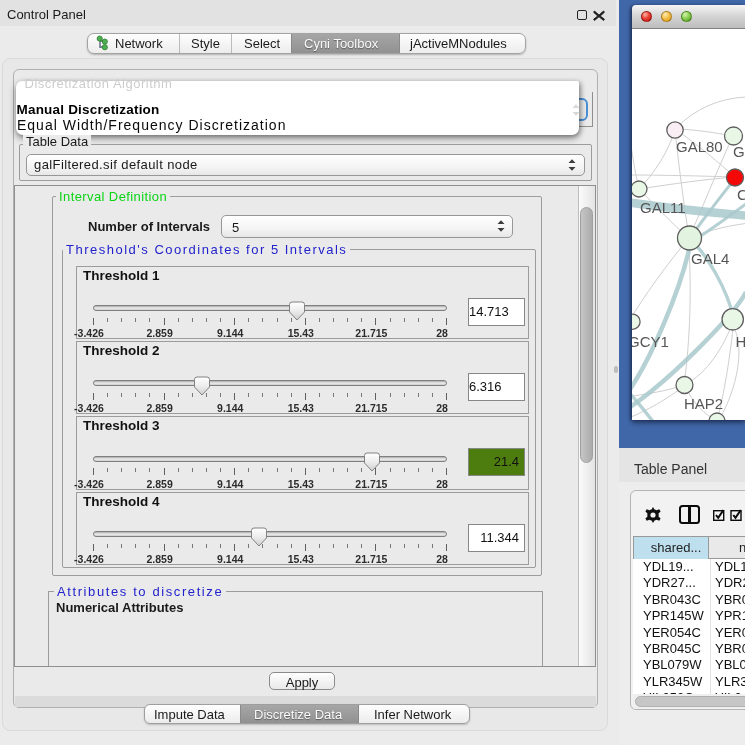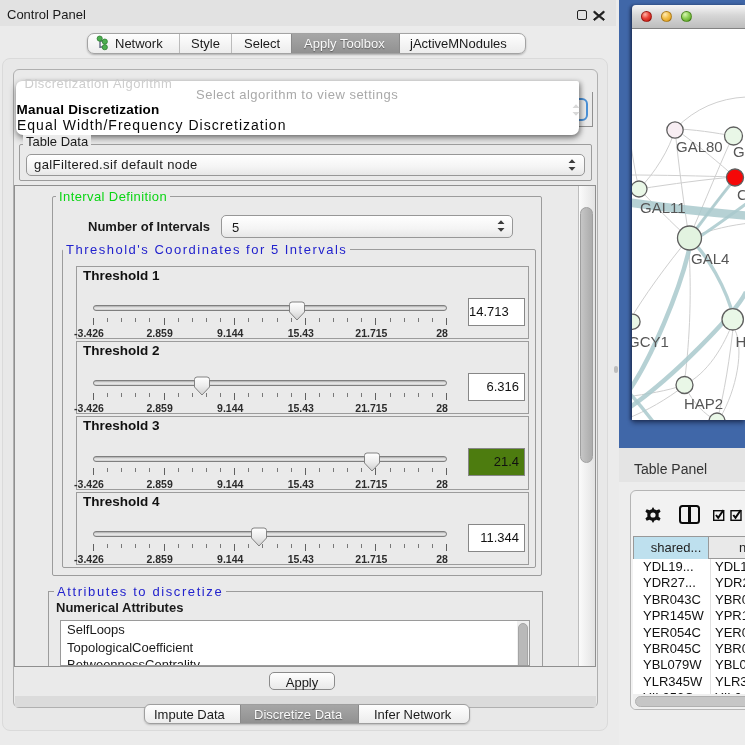--- a/index.html
+++ b/index.html
@@ -33,30 +33,29 @@
 </div>
 <svg class="abs" style="left:95px;top:34px;" width="14" height="18" viewBox="0 0 14 18">
  <path d="M5 5 L5 14 M5 7 L9 7 M5 13 L9 13" stroke="#5f6a80" stroke-width="1.4" fill="none"></path>
  <circle cx="4.7" cy="4.6" r="2.6" fill="#4caf50" stroke="#2e7d32" stroke-width="0.8"></circle>
  <circle cx="9.8" cy="7.6" r="2.6" fill="#4caf50" stroke="#2e7d32" stroke-width="0.8"></circle>
  <circle cx="9.8" cy="13.2" r="2.6" fill="#4caf50" stroke="#2e7d32" stroke-width="0.8"></circle>
 </svg>
 <div class="abs t13" style="left:115px;top:36px;">Network</div>
 <div class="abs t13" style="left:191px;top:36px;">Style</div>
 <div class="abs t13" style="left:244px;top:36px;">Select</div>
-<div class="abs t13" style="left:304px;top:36px;color:#fafafa;text-shadow:0 1px 1px rgba(0,0,0,0.4);">Apply Toolbox</div>
+<div class="abs t13" style="left:304px;top:36px;color:#fafafa;text-shadow:0 1px 1px rgba(0,0,0,0.4);">Cyni Toolbox</div>
 <div class="abs t13" style="left:410px;top:36px;">jActiveMNodules</div>
 
 <div class="abs" style="left:566px;top:97.5px;width:21.5px;height:23.5px;border:2.5px solid #4a8fd4;border-radius:6px;background:#e9e9e9;box-sizing:border-box;"></div>
 <div class="abs" style="left:592px;top:92px;width:1px;height:35px;background:#909090;"></div>
 <div class="abs" style="left:578px;top:126px;width:15px;height:1px;background:#909090;"></div>
 
 <div class="abs" style="left:15.5px;top:81px;width:563px;height:54px;background:#ffffff;border-radius:6px 2px 7px 7px;box-shadow:0 3px 7px rgba(0,0,0,0.45),2px 1px 4px rgba(0,0,0,0.2);"></div>
 <div class="abs t13" style="left:24.5px;top:76px;color:#cdcdcd;letter-spacing:0.5px;">Discretization Algorithm</div>
-<div class="abs t13" style="left:196px;top:87px;color:#a9a9a9;letter-spacing:0.5px;">Select algorithm to view settings</div>
 <div class="abs" style="left:16.5px;top:102px;font-size:13.5px;font-weight:bold;color:#000;letter-spacing:0.2px;white-space:nowrap;">Manual Discretization</div>
 <div class="abs" style="left:17px;top:116.5px;font-size:14px;color:#0a0a0a;letter-spacing:1.0px;white-space:nowrap;">Equal Width/Frequency Discretization</div>
 
 <svg class="abs" style="left:571px;top:103px;" width="10" height="14" viewBox="0 0 10 14">
       <path d="M1.5 5 L5 1.2 L8.5 5 Z M1.5 9 L5 12.8 L8.5 9 Z" fill="#d8d8d8"></path>
     </svg>
 
 <div class="abs grp" style="left:19px;top:144px;width:573px;height:37px;"></div>
 <div class="abs t13 gtitle" style="left:23px;top:135px;">Table Data</div>
 <div class="abs combo" style="left:26px;top:154px;width:559px;height:22px;"></div>
@@ -130,21 +129,21 @@
         <svg class="abs" style="left:117.4px;top:34.5px;" width="16" height="20" viewBox="0 0 16 20">
           <defs>
             <linearGradient id="tg1" x1="0" y1="0" x2="0" y2="1">
               <stop offset="0" stop-color="#ffffff"></stop>
               <stop offset="0.5" stop-color="#ececec"></stop>
               <stop offset="1" stop-color="#cfcfcf"></stop>
             </linearGradient>
           </defs>
           <path d="M3 1 L13 1 A2.5 2.5 0 0 1 15.5 3.5 L15.5 11 L8 19 L0.5 11 L0.5 3.5 A2.5 2.5 0 0 1 3 1 Z" fill="url(#tg1)" stroke="#828282"></path>
         </svg>
-        <div class="abs" style="left:391px;top:31px;width:57px;height:28px;border:1px solid #878787;background:#fff;box-sizing:border-box;font-size:13px;color:#111;text-align:right;line-height:26px;padding-right:5px;">6.316</div>
+        <div class="abs" style="left:391px;top:31px;width:57px;height:28px;border:1px solid #878787;background:#fff;box-sizing:border-box;font-size:13px;color:#111;line-height:26px;padding-right:5px;">6.316</div>
       </div>
       <div class="abs" style="left:76px;top:416.24px;width:453px;height:73.5px;border:1px solid #9c9c9c;box-sizing:border-box;">
         <div class="abs bold" style="left:6px;top:1px;font-size:13.5px;white-space:nowrap;color:#111;">Threshold 3</div>
         <div class="abs" style="left:16px;top:38.5px;width:354px;height:6px;border:1px solid #7f7f7f;border-radius:3px;background:linear-gradient(#a8a8a8,#ededed 50%,#cdcdcd);box-sizing:border-box;"></div>
         <div class="abs" style="left:16px;top:51px;width:355px;height:4px;background:repeating-linear-gradient(to right,#787878 0 1px,transparent 1px 14.12px);"></div>
         <div class="abs" style="left:16px;top:51px;width:1px;height:7px;background:#606060;"></div>
         <div class="abs" style="left:12px;top:60.5px;transform:translateX(-50%);font-size:10.5px;font-weight:bold;color:#2c2c2c;white-space:nowrap;">-3.426</div>
         <div class="abs" style="left:86.6px;top:51px;width:1px;height:7px;background:#606060;"></div>
         <div class="abs" style="left:82.6px;top:60.5px;transform:translateX(-50%);font-size:10.5px;font-weight:bold;color:#2c2c2c;white-space:nowrap;">2.859</div>
         <div class="abs" style="left:157.2px;top:51px;width:1px;height:7px;background:#606060;"></div>
@@ -193,25 +192,20 @@
           </defs>
           <path d="M3 1 L13 1 A2.5 2.5 0 0 1 15.5 3.5 L15.5 11 L8 19 L0.5 11 L0.5 3.5 A2.5 2.5 0 0 1 3 1 Z" fill="url(#tg3)" stroke="#828282"></path>
         </svg>
         <div class="abs" style="left:391px;top:31px;width:57px;height:28px;border:1px solid #878787;background:#fff;box-sizing:border-box;font-size:13px;color:#111;text-align:right;line-height:26px;padding-right:5px;">11.344</div>
       </div>
     </div>
 
 <div class="abs" style="left:48px;top:591px;width:495px;height:75px;border:1px solid #9c9c9c;border-bottom:none;box-sizing:border-box;"></div>
 <div class="abs t13 gtitle" style="left:54px;top:585px;color:#2222cd;letter-spacing:1.6px;">Attributes to discretize</div>
 <div class="abs t13 bold" style="left:56px;top:600px;">Numerical Attributes</div>
-<div class="abs" style="left:60px;top:620px;width:470px;height:46px;background:#fff;border:1px solid #9a9a9a;box-sizing:border-box;overflow:hidden;">
-  <div style="font-size:13px;color:#1a1a1a;line-height:17.5px;padding:0 0 0 6px;">SelfLoops<br>TopologicalCoefficient<br>BetweennessCentrality</div>
-  <div class="abs" style="left:456px;top:0;width:13px;height:46px;background:#f0f0f0;"></div>
-  <div class="abs" style="left:457px;top:2px;width:10px;height:60px;background:#b9b9b9;border:1px solid #a5a5a5;border-radius:5px;box-sizing:border-box;"></div>
-</div>
 
 <div class="abs" style="left:269px;top:672px;width:66px;height:18px;border:1px solid #8b8b8b;border-radius:5px;background:linear-gradient(#fefefe,#e9e9e9);box-sizing:border-box;text-align:center;"><span class="t13" style="line-height:16px;">Apply</span></div>
 
 <div class="abs" style="left:144px;top:704px;width:326px;height:20px;background:linear-gradient(#fefefe,#ececec);border:1px solid #9e9e9e;border-radius:6px;box-shadow:0 1px 2px rgba(0,0,0,0.2);box-sizing:border-box;overflow:hidden;">
   <div class="abs" style="left:95px;top:0;width:119px;height:20px;background:linear-gradient(#a6a6a6,#8f8f8f);border-left:1px solid #8a8a8a;border-right:1px solid #8a8a8a;box-sizing:border-box;"></div>
 </div>
 <div class="abs t13" style="left:154px;top:707px;">Impute Data</div>
 <div class="abs t13" style="left:254px;top:707px;color:#fafafa;text-shadow:0 1px 1px rgba(0,0,0,0.4);">Discretize Data</div>
 <div class="abs t13" style="left:374px;top:707px;">Infer Network</div>
 

